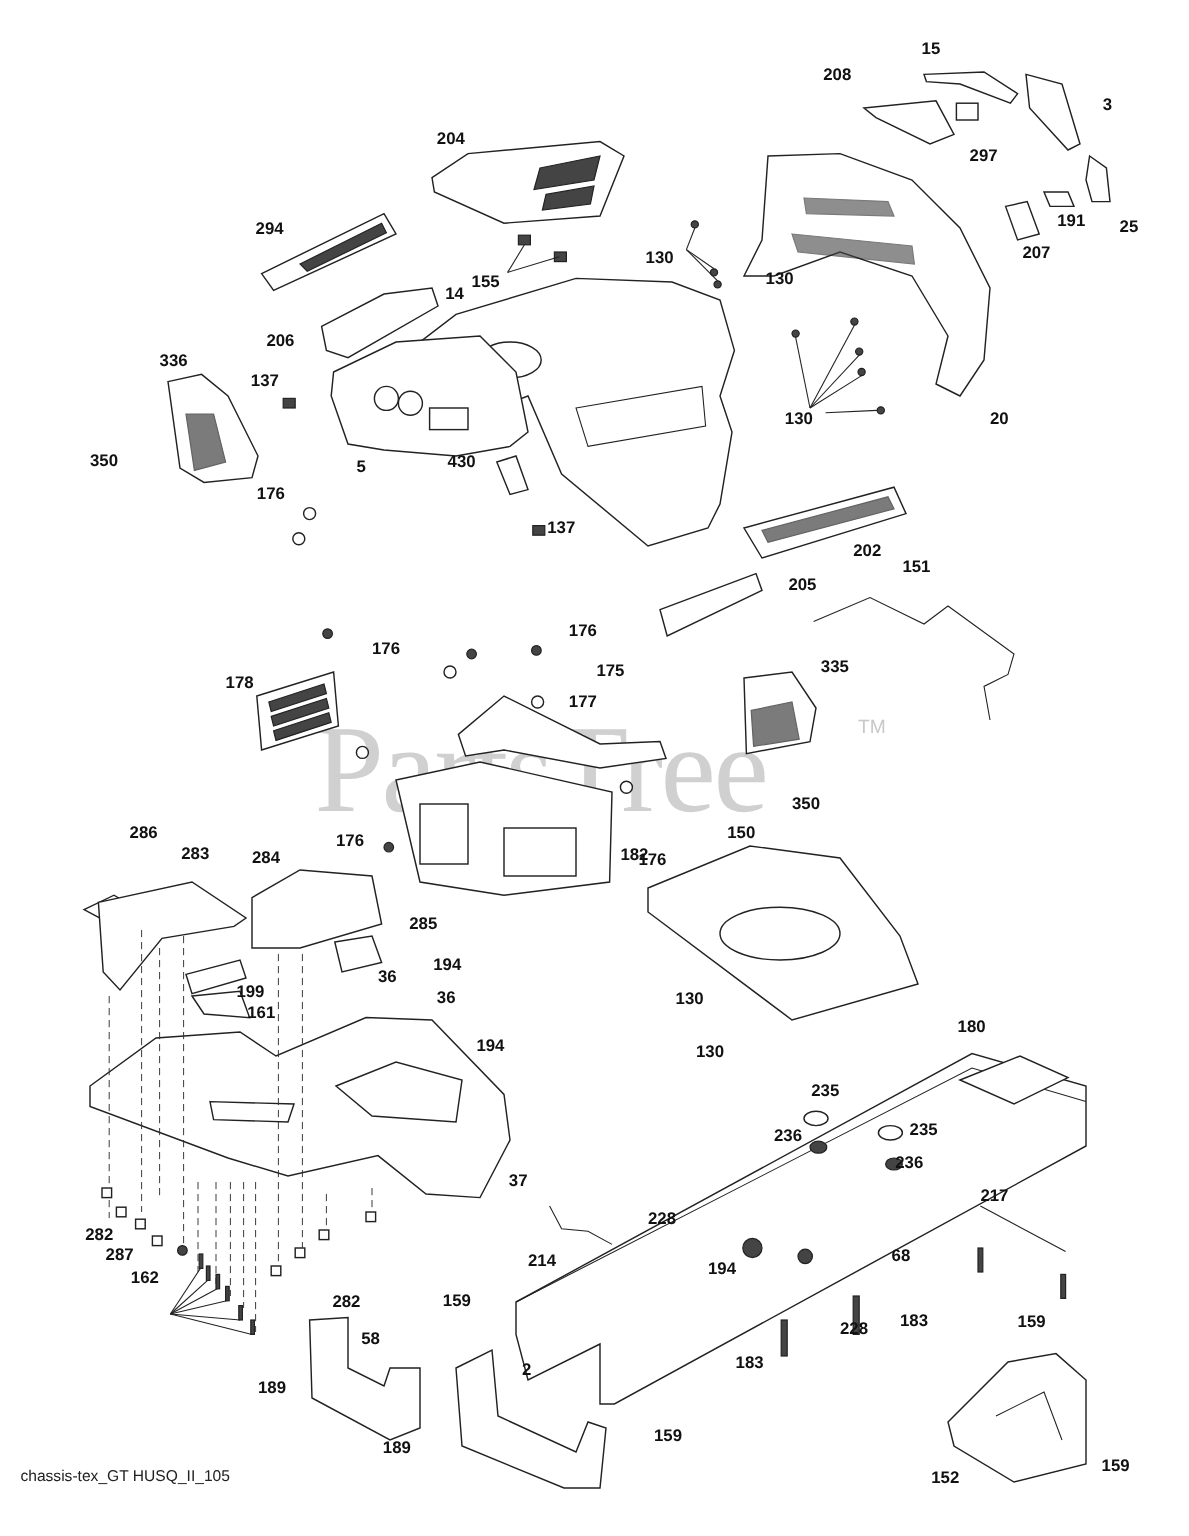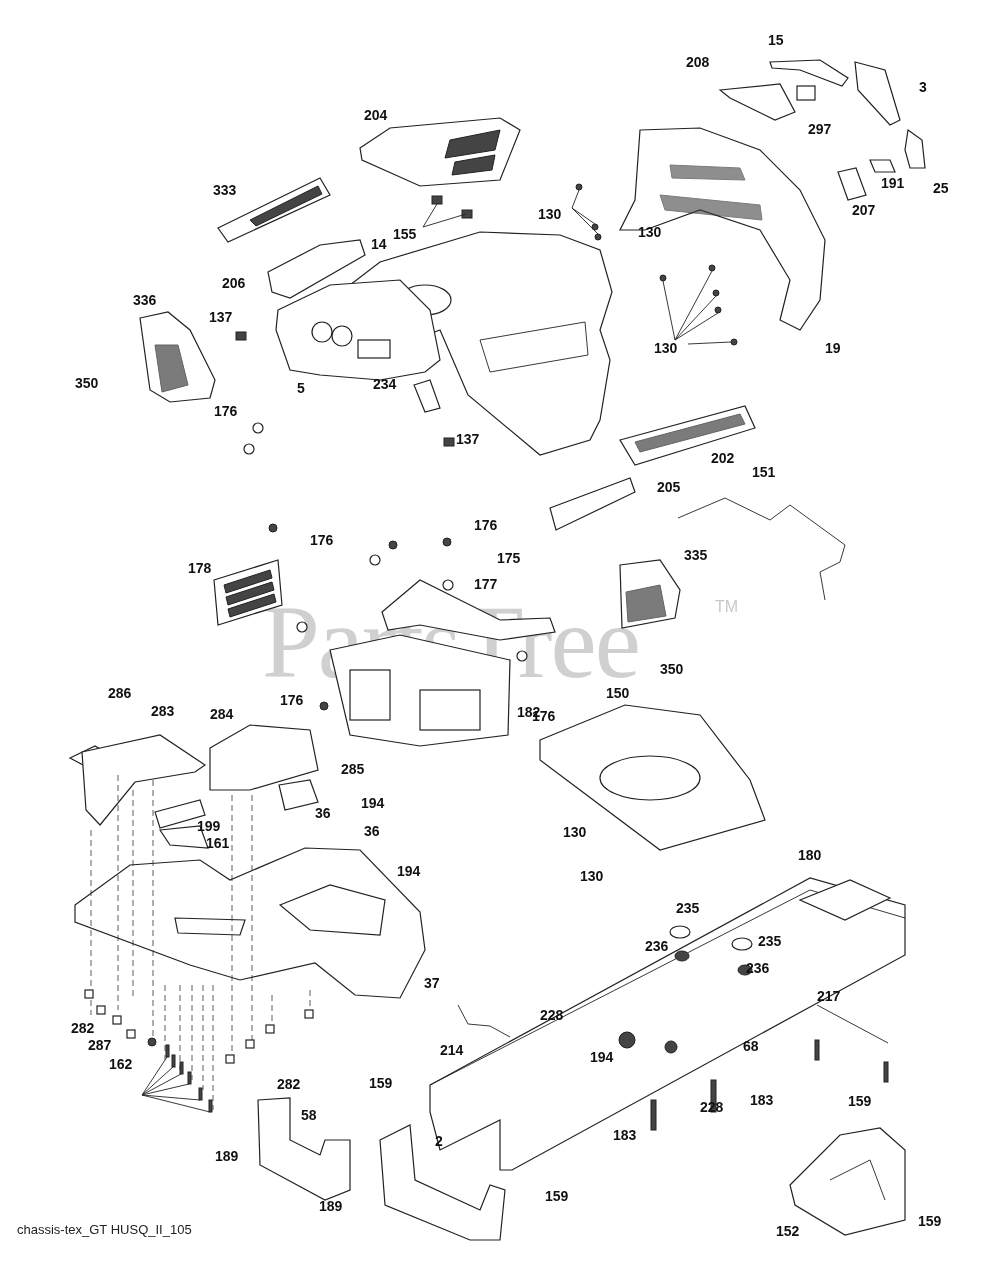--- a/index.html
+++ b/index.html
@@ -245,32 +245,32 @@
   </svg>
 
   <span class="callout" style="left:768px;top:33px">15</span>
   <span class="callout" style="left:686px;top:55px">208</span>
   <span class="callout" style="left:919px;top:80px">3</span>
   <span class="callout" style="left:808px;top:122px">297</span>
   <span class="callout" style="left:364px;top:108px">204</span>
   <span class="callout" style="left:933px;top:181px">25</span>
   <span class="callout" style="left:881px;top:176px">191</span>
   <span class="callout" style="left:852px;top:203px">207</span>
-  <span class="callout" style="left:213px;top:183px">333</span>
+  <span class="callout" style="left:213px;top:183px">294</span>
   <span class="callout" style="left:393px;top:227px">155</span>
   <span class="callout" style="left:538px;top:207px">130</span>
   <span class="callout" style="left:638px;top:225px">130</span>
   <span class="callout" style="left:371px;top:237px">14</span>
   <span class="callout" style="left:222px;top:276px">206</span>
   <span class="callout" style="left:654px;top:341px">130</span>
-  <span class="callout" style="left:825px;top:341px">19</span>
+  <span class="callout" style="left:825px;top:341px">20</span>
   <span class="callout" style="left:133px;top:293px">336</span>
   <span class="callout" style="left:209px;top:310px">137</span>
   <span class="callout" style="left:75px;top:376px">350</span>
-  <span class="callout" style="left:373px;top:377px">234</span>
+  <span class="callout" style="left:373px;top:377px">430</span>
   <span class="callout" style="left:297px;top:381px">5</span>
   <span class="callout" style="left:214px;top:404px">176</span>
   <span class="callout" style="left:456px;top:432px">137</span>
   <span class="callout" style="left:711px;top:451px">202</span>
   <span class="callout" style="left:752px;top:465px">151</span>
   <span class="callout" style="left:657px;top:480px">205</span>
   <span class="callout" style="left:474px;top:518px">176</span>
   <span class="callout" style="left:310px;top:533px">176</span>
   <span class="callout" style="left:188px;top:561px">178</span>
   <span class="callout" style="left:497px;top:551px">175</span>

